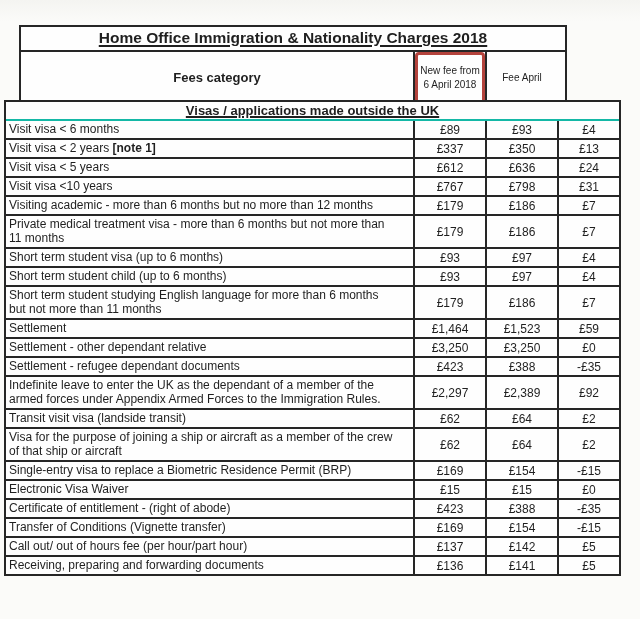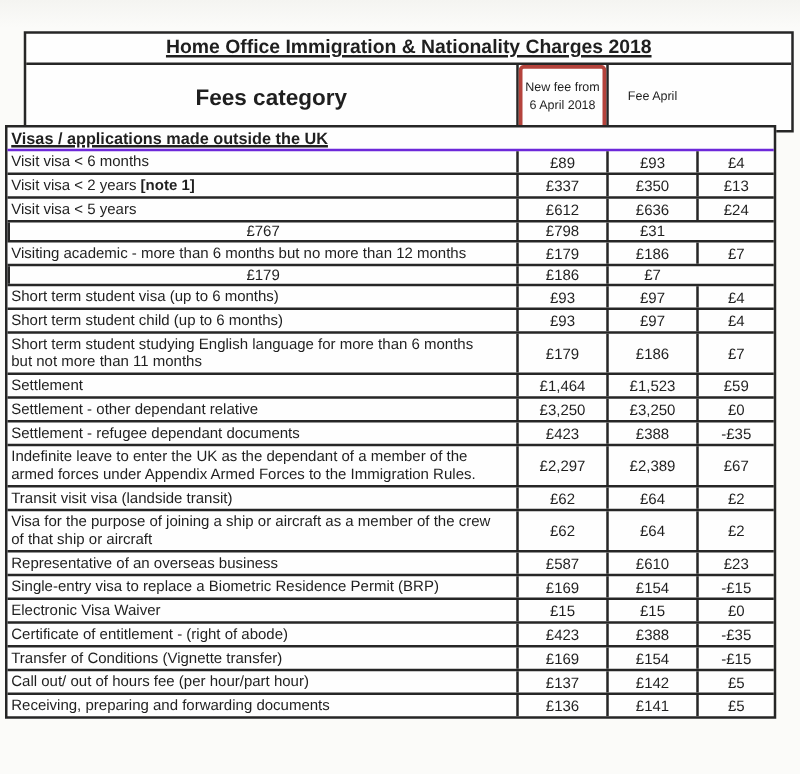--- a/index.html
+++ b/index.html
@@ -11,54 +11,54 @@
     color:#1f1f1f;
     overflow:hidden;
   }
   body::before{ 
     content:""; position:absolute; left:0; top:0; right:0; height:22px;
     background:linear-gradient(#f4f4f1, #fbfbf9); pointer-events:none;
   }
 
   
   .header-box{
-    position:absolute; left:19px; top:25px; width:616px;
+    position:absolute; left:19px; top:25px; width:548px;
     border:2px solid #262626; background:#fefefe;
   }
   .title-row{
     border-bottom:2px solid #262626;
     text-align:center; font-weight:bold; font-size:15.5px;
     padding:2px 0 3px 0;
   }
   .title-row span{ text-decoration:underline; text-decoration-thickness:2px; text-underline-offset:2px; }
   .header-row{
     display:grid; grid-template-columns:392px 72px 72px 1fr;
     height:52px;
   }
   .hcell{
     display:flex; align-items:center; justify-content:center;
     text-align:center; font-size:10px; line-height:14px; padding:1px 2px;
   }
   .hcell + .hcell{ border-left:2px solid #262626; }
-  .hcell.cat{ font-weight:bold; font-size:18px; }
+  .hcell.cat{ font-weight:bold; font-size:13px; }
   .hcell.newfee{ position:relative; }
   .red-box{
     position:absolute; inset:0px; border:3px solid #b4433c; border-radius:4px;
     pointer-events:none;
   }
   .hcell.newfee .htext{ position:relative; width:66px; }
 
   
   .body-table{
     position:absolute; left:4px; top:100px; width:617px;
     border:2px solid #262626; background:#fefefe;
   }
   .section-row{
-    border-bottom:2px solid #6d28d9;
-    font-weight:bold; font-size:13px; line-height:15px; padding:1px 3px;
+    border-bottom:2px solid #14b8a6;
+    font-weight:bold; font-size:13px; line-height:15px; padding:1px 3px;text-align:center;
   }
   .section-row span{ text-decoration:underline; text-decoration-thickness:1.5px; }
   .data-row{
     display:grid; grid-template-columns:407px 72px 72px 1fr;
     border-bottom:2px solid #262626;
   }
   .data-row:last-child{ border-bottom:none; }
   .cat-cell{
     font-size:12px; line-height:14px; padding:1px 19px 2px 3px;
     display:flex; align-items:flex-start;
@@ -114,35 +114,41 @@
   <div class="data-row">
     <div class="cat-cell">
           <span class="cat-text">Visit visa &lt; 5 years</span>
         </div>
     <div class="fee-cell">£612</div>
     <div class="fee-cell">£636</div>
     <div class="fee-cell">£24</div>
   </div>
 
   <div class="data-row">
+    <div class="cat-cell">
+          <span class="cat-text">Visit visa &lt;10 years</span>
+        </div>
     <div class="fee-cell">£767</div>
     <div class="fee-cell">£798</div>
     <div class="fee-cell">£31</div>
   </div>
 
   <div class="data-row">
     <div class="cat-cell">
           <span class="cat-text">Visiting academic - more than 6 months but no more than 12 months</span>
         </div>
     <div class="fee-cell">£179</div>
     <div class="fee-cell">£186</div>
     <div class="fee-cell">£7</div>
   </div>
 
   <div class="data-row">
+    <div class="cat-cell">
+          <span class="cat-text">Private medical treatment visa - more than 6 months but not more than 11 months</span>
+        </div>
     <div class="fee-cell">£179</div>
     <div class="fee-cell">£186</div>
     <div class="fee-cell">£7</div>
   </div>
 
   <div class="data-row">
     <div class="cat-cell">
           <span class="cat-text">Short term student visa (up to 6 months)</span>
         </div>
     <div class="fee-cell">£93</div>
@@ -194,21 +200,21 @@
     <div class="fee-cell">£388</div>
     <div class="fee-cell">-£35</div>
   </div>
 
   <div class="data-row">
     <div class="cat-cell">
           <span class="cat-text">Indefinite leave to enter the UK as the dependant of a member of the armed forces under Appendix Armed Forces to the Immigration Rules.</span>
         </div>
     <div class="fee-cell">£2,297</div>
     <div class="fee-cell">£2,389</div>
-    <div class="fee-cell">£67</div>
+    <div class="fee-cell">£92</div>
   </div>
 
 
   <div class="data-row">
     <div class="cat-cell">
           <span class="cat-text">Transit visit visa (landside transit)</span>
         </div>
     <div class="fee-cell">£62</div>
     <div class="fee-cell">£64</div>
     <div class="fee-cell">£2</div>
@@ -216,28 +222,20 @@
 
   <div class="data-row">
     <div class="cat-cell">
           <span class="cat-text">Visa for the purpose of joining a ship or aircraft as a member of the crew of that ship or aircraft</span>
         </div>
     <div class="fee-cell">£62</div>
     <div class="fee-cell">£64</div>
     <div class="fee-cell">£2</div>
   </div>
 
-  <div class="data-row">
-    <div class="cat-cell">
-          <span class="cat-text">Representative of an overseas business</span>
-        </div>
-    <div class="fee-cell">£587</div>
-    <div class="fee-cell">£610</div>
-    <div class="fee-cell">£23</div>
-  </div>
 
   <div class="data-row">
     <div class="cat-cell">
           <span class="cat-text">Single-entry visa to replace a Biometric Residence Permit (BRP)</span>
         </div>
     <div class="fee-cell">£169</div>
     <div class="fee-cell">£154</div>
     <div class="fee-cell">-£15</div>
   </div>
 

